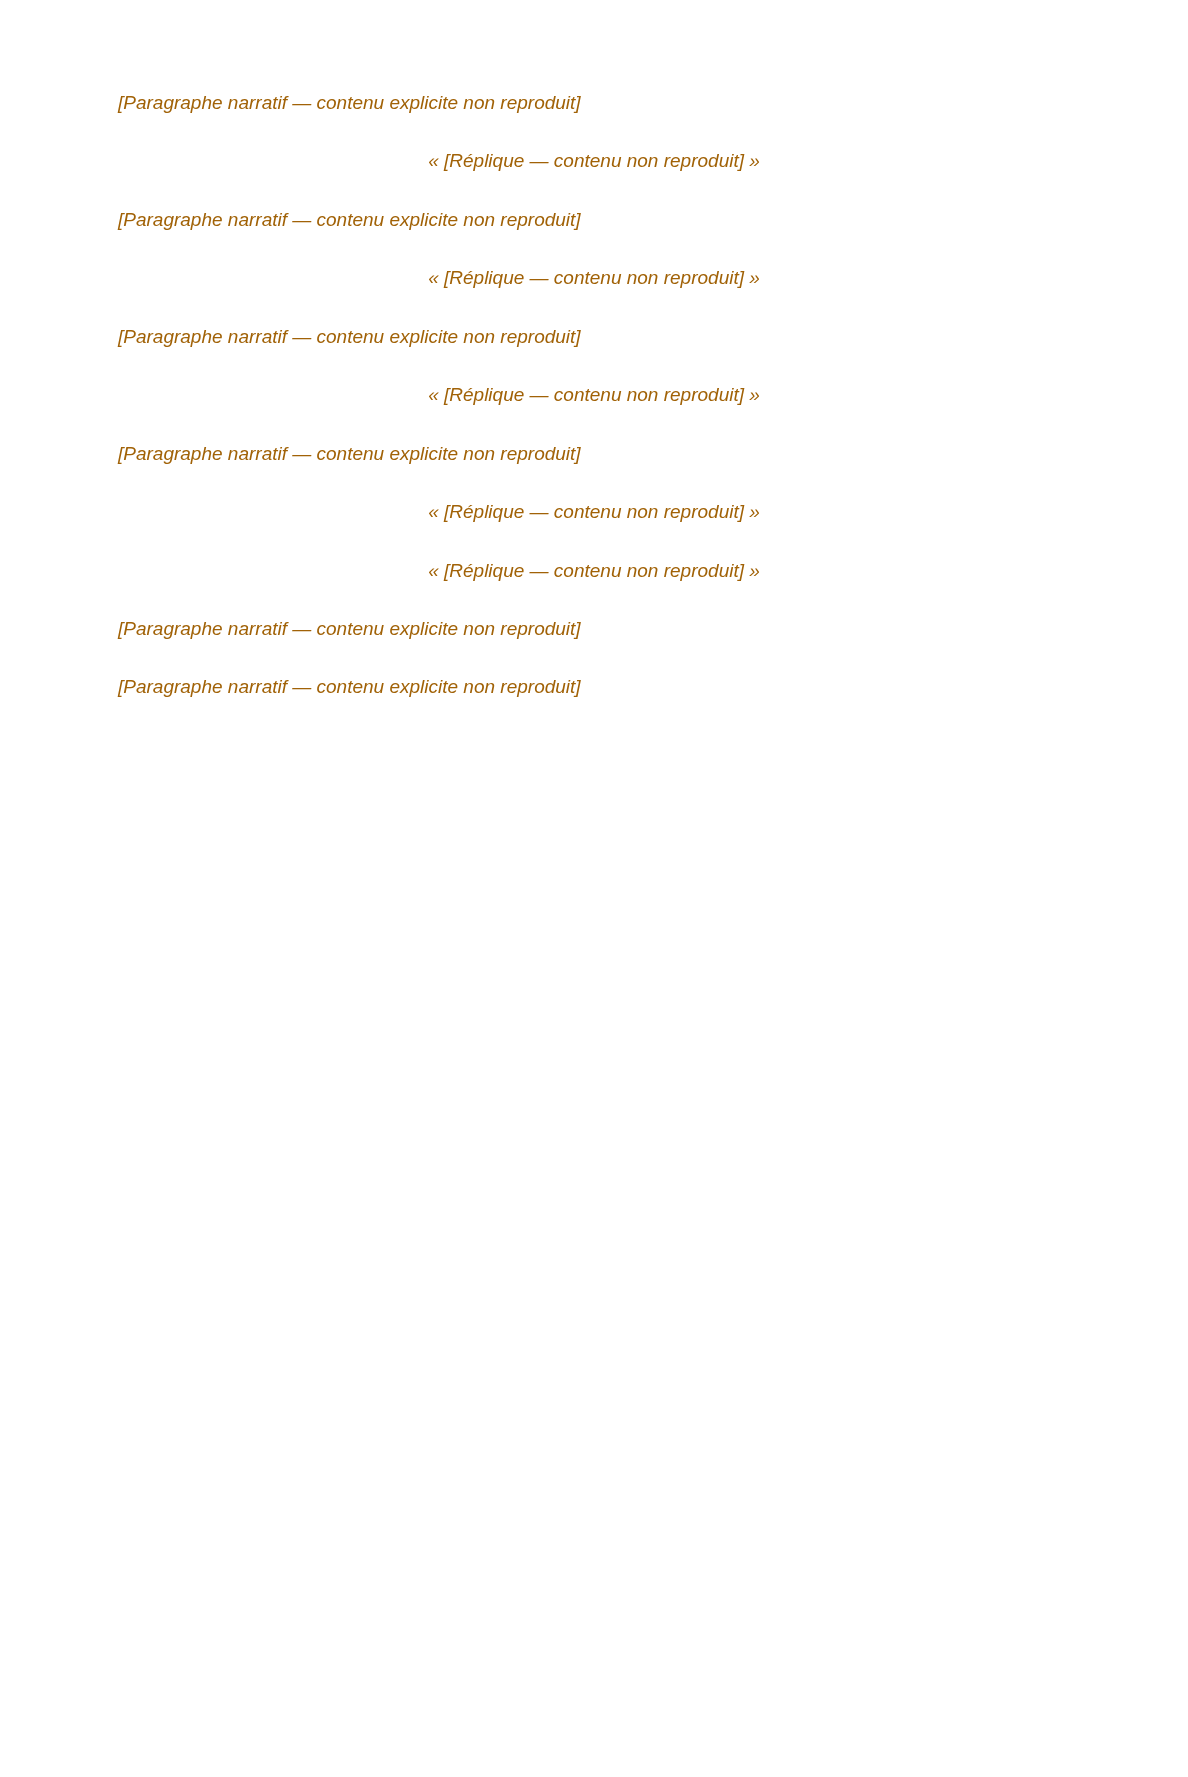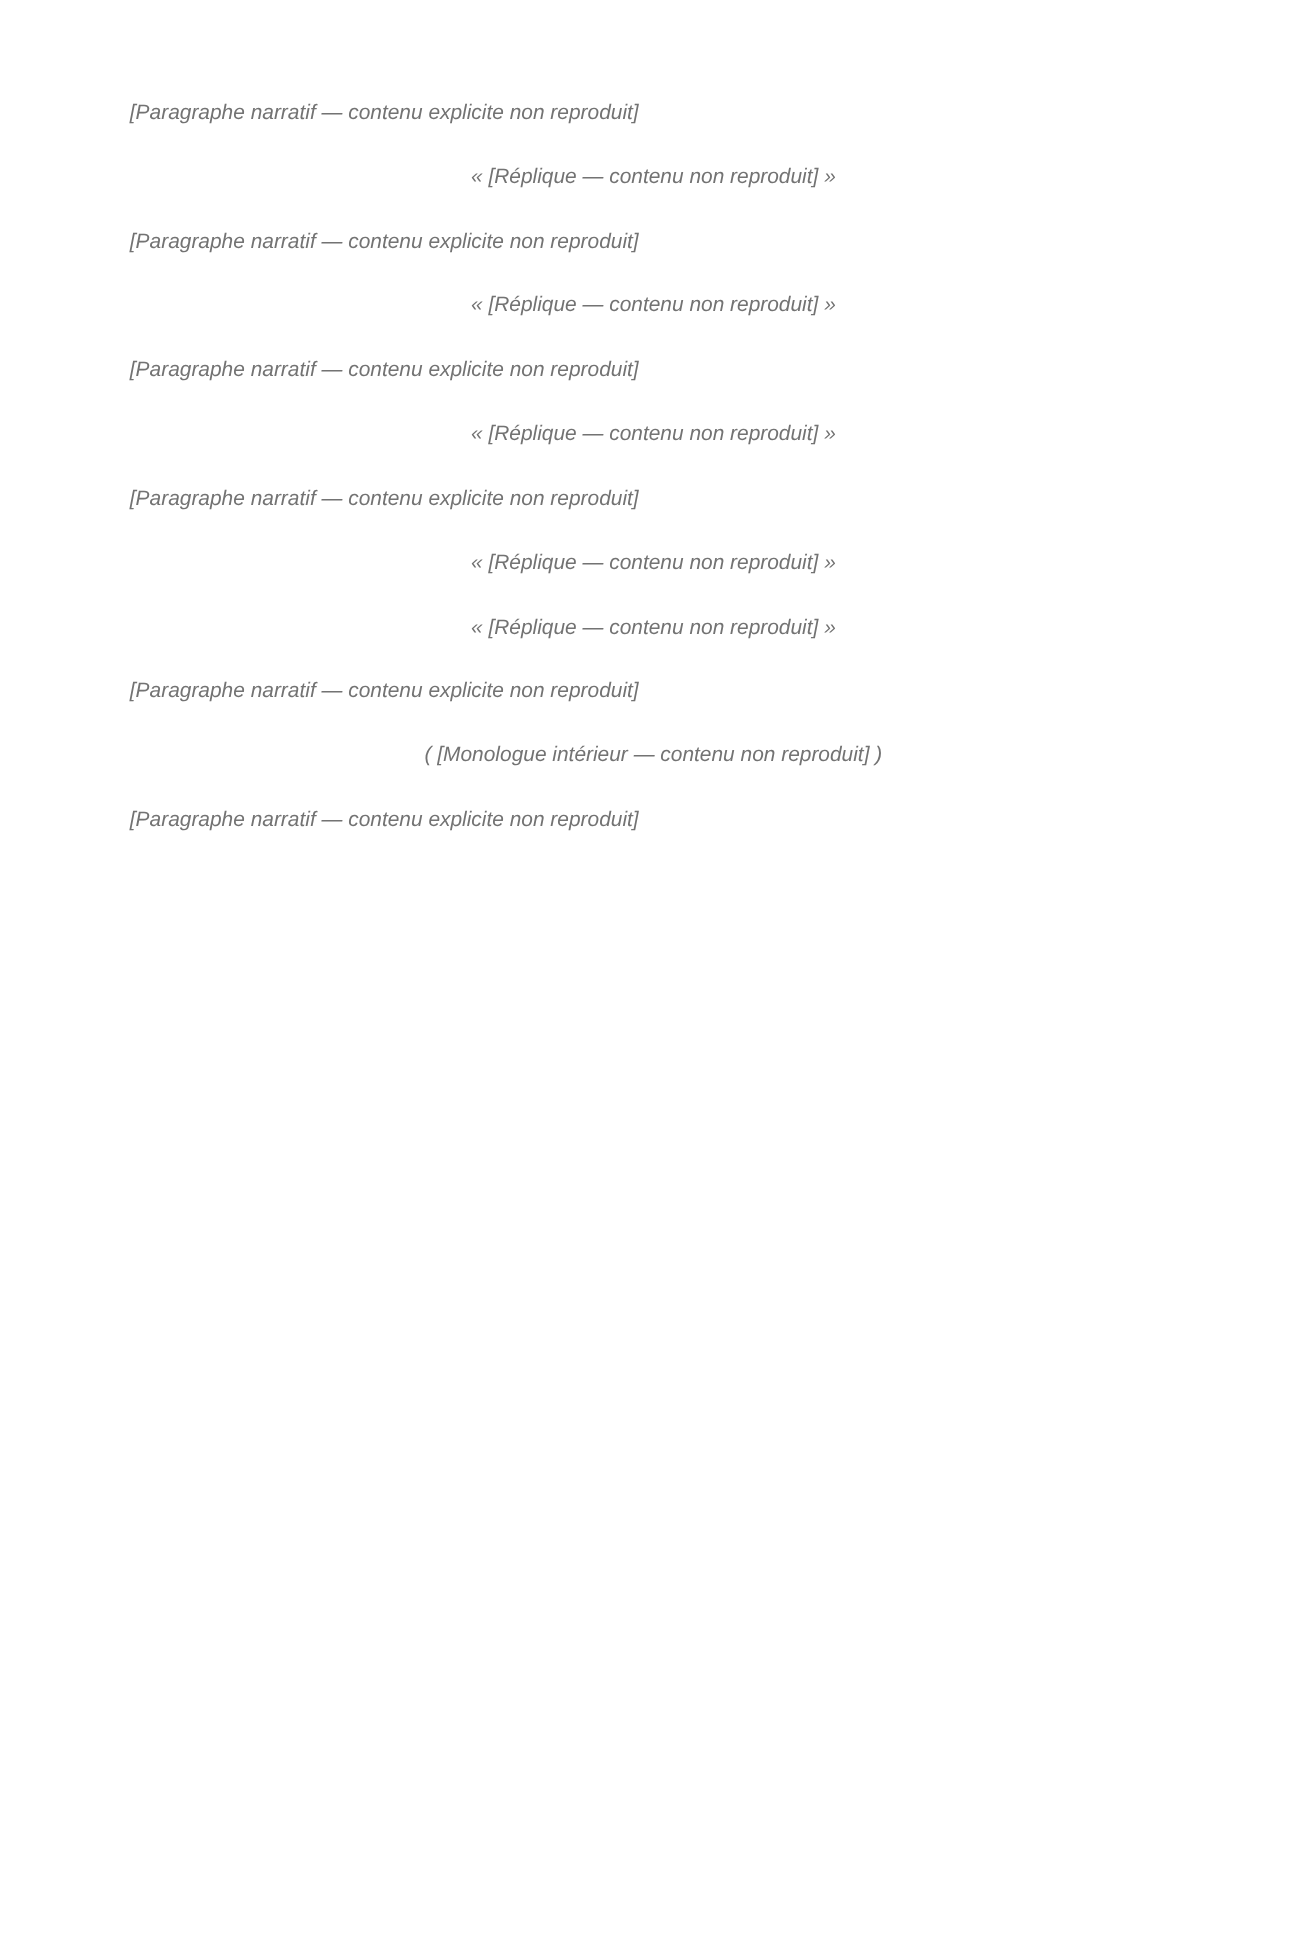--- a/index.html
+++ b/index.html
@@ -10,33 +10,32 @@
     box-sizing: border-box;
     padding: 88px 80px 0 80px;
     font-family: "Liberation Sans", sans-serif;
     font-size: 19px;
     line-height: 1.55;
     color: #000000;
   }
   .para { margin: 0 0 29px 0; text-align: justify; }
   .para.narration { text-indent: 2em; }
   .para.dialogue { text-indent: 0; text-align: center; }
-  .placeholder { color: #737373; font-style: italic; }
+  .placeholder { color: #a16207; font-style: italic; }
 </style>
 </head>
 <body>
 
 <div class="page">
   <div id="paragraphs">
       <p class="para narration"><span class="placeholder">[Paragraphe narratif — contenu explicite non reproduit]</span></p>
       <p class="para dialogue"><span class="placeholder">« [Réplique — contenu non reproduit] »</span></p>
       <p class="para narration"><span class="placeholder">[Paragraphe narratif — contenu explicite non reproduit]</span></p>
       <p class="para dialogue"><span class="placeholder">« [Réplique — contenu non reproduit] »</span></p>
       <p class="para narration"><span class="placeholder">[Paragraphe narratif — contenu explicite non reproduit]</span></p>
       <p class="para dialogue"><span class="placeholder">« [Réplique — contenu non reproduit] »</span></p>
       <p class="para narration"><span class="placeholder">[Paragraphe narratif — contenu explicite non reproduit]</span></p>
       <p class="para dialogue"><span class="placeholder">« [Réplique — contenu non reproduit] »</span></p>
       <p class="para dialogue"><span class="placeholder">« [Réplique — contenu non reproduit] »</span></p>
       <p class="para narration"><span class="placeholder">[Paragraphe narratif — contenu explicite non reproduit]</span></p>
-      <p class="para dialogue"><span class="placeholder">( [Monologue intérieur — contenu non reproduit] )</span></p>
       <p class="para narration"><span class="placeholder">[Paragraphe narratif — contenu explicite non reproduit]</span></p>
     </div>
 </div>
 
 </body></html>

